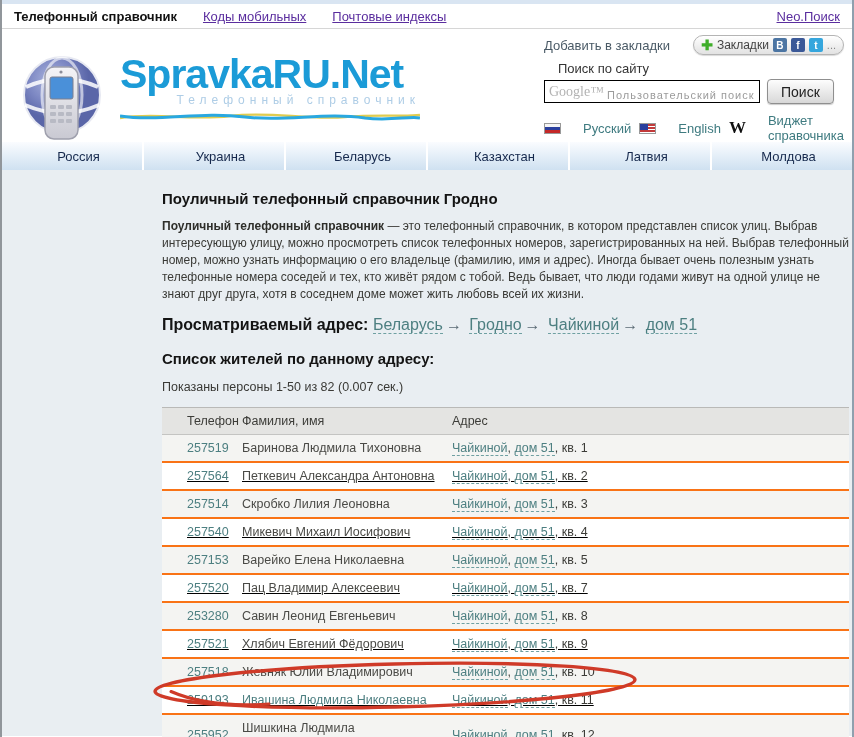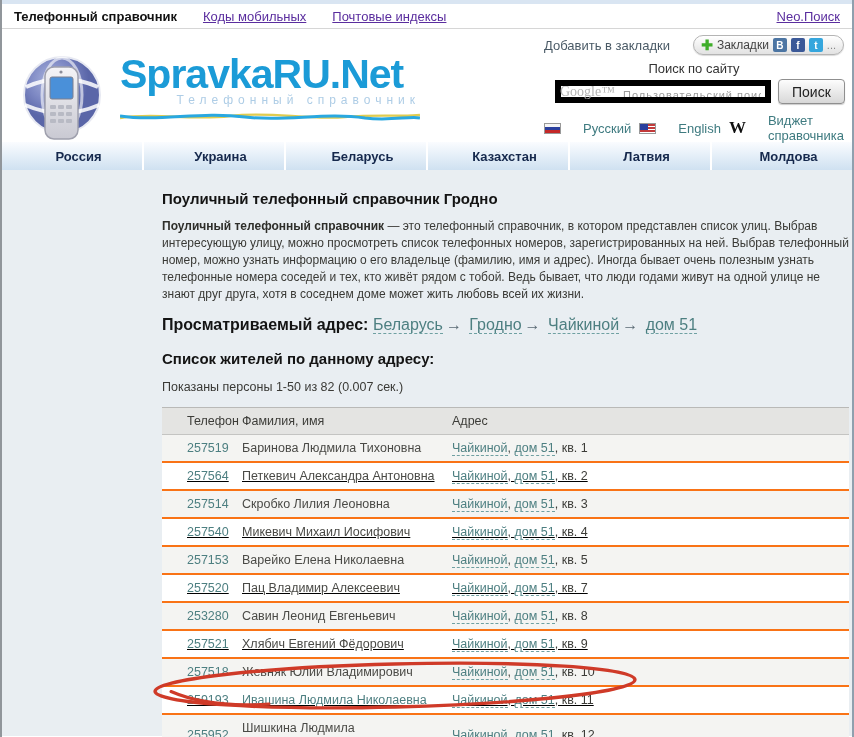--- a/index.html
+++ b/index.html
@@ -26,38 +26,38 @@
   .header-right { position:absolute; right:8px; top:6px; width:300px; }
   .hr-row1 { display:flex; justify-content:space-between; align-items:center; }
   .add-bm { color:#4a5a66; font-size:13px; }
   .bm-pill { display:flex; align-items:center; gap:4px; border:1px solid #b4b4b4; border-radius:10px; background:linear-gradient(#ffffff,#e2e2e2); padding:2px 7px; font-size:12px; color:#444; cursor:pointer; box-shadow:0 1px 1px rgba(0,0,0,.15); }
   .plus-ic { color:#3fae2a; font-weight:bold; font-size:14px; line-height:12px; }
   .soc { width:14px; height:14px; border-radius:2px; color:#fff; font-size:10px; font-weight:bold; display:flex; align-items:center; justify-content:center; }
   .soc-vk { background:#4c75a3; }
   .soc-fb { background:#3b5998; }
   .soc-tw { background:#35a6dd; }
   .more-dots { color:#888; font-size:11px; }
-  .search-label { font-size:13px; color:#333; margin:6px 1px 3px;text-align:center; }
+  .search-label { font-size:13px; color:#333; margin:6px 14px 3px; }
   .search-row { display:flex; align-items:center; gap:7px; }
-  .gsearch-wrap { position:relative;margin-left:11px; }
-  .gsearch-wrap input { width:216px; height:23px; border:6px solid #000000; padding:8px 4px 2px 62px; font-size:11px; color:#333; }
+  .gsearch-wrap { position:relative; }
+  .gsearch-wrap input { width:216px; height:23px; border:1px solid #000000; padding:8px 4px 2px 62px; font-size:11px; color:#333; }
   .gsearch-wrap input::placeholder { color:#9b9b9b; font-size:11px; letter-spacing:1px; }
   .google-mark { position:absolute; left:5px; top:4px; font-family:"Liberation Serif", serif; color:#b3b3b3; font-size:14px; pointer-events:none; }
   .search-btn { height:25px; padding:0 13px; font-size:14px; color:#222; background:linear-gradient(#fdfdfd,#d8d8d8); border:1px solid #8f8f8f; border-radius:4px; cursor:pointer; box-shadow:0 1px 1px rgba(0,0,0,.2); }
   .lang-row { display:flex; align-items:center; gap:8px; margin-top:9px; font-size:13px; }
   .lang-item { display:flex; align-items:center; gap:22px; color:#3f7b80; cursor:pointer; }
   .flag { width:17px; height:11px; border:1px solid #999; display:block; }
   .flag-ru { background:linear-gradient(#f5f5f5 33%, #2a3f9e 33%, #2a3f9e 66%, #c42828 66%); }
   .flag-us { background:repeating-linear-gradient(#c23a3a 0 1.6px, #fff 1.6px 3.2px); position:relative; }
   .flag-us::after { content:""; position:absolute; left:0; top:0; width:8px; height:6px; background:#2a3f9e; }
   .w-glyph { font-family:"Liberation Serif", serif; font-weight:bold; font-size:17px; color:#111; }
 
   
   .nav { margin-top:9px; height:28px; display:flex; background:linear-gradient(#fafcff,#cfe1f1); }
-  .nav-tab { flex:1; display:flex; align-items:center; justify-content:center; font-size:13px; font-weight:bold; color:#16294d; border-right:2px solid #fff; cursor:pointer;padding-left:13px; }
+  .nav-tab { flex:1; display:flex; align-items:center; justify-content:center; font-size:13px; font-weight:normal; color:#16294d; border-right:2px solid #fff; cursor:pointer;padding-left:13px; }
   .nav-tab:last-child { border-right:none; }
 
   
   .below { position:relative; background:#e9eef2; height:566px; }
   .content { margin-left:160px; width:687px; padding-top:20px; }
   h1.page-title, h2.list-title { font-size:15px; font-weight:bold; color:#141414; }
   h1.page-title { margin-bottom:11px; }
   .intro { font-size:12px; line-height:17px; color:#3a3a36; margin-bottom:13px; }
   .intro b { color:#2e2e2a; }
   .addr-line { font-size:16px; color:#141414; margin-bottom:16px; }

